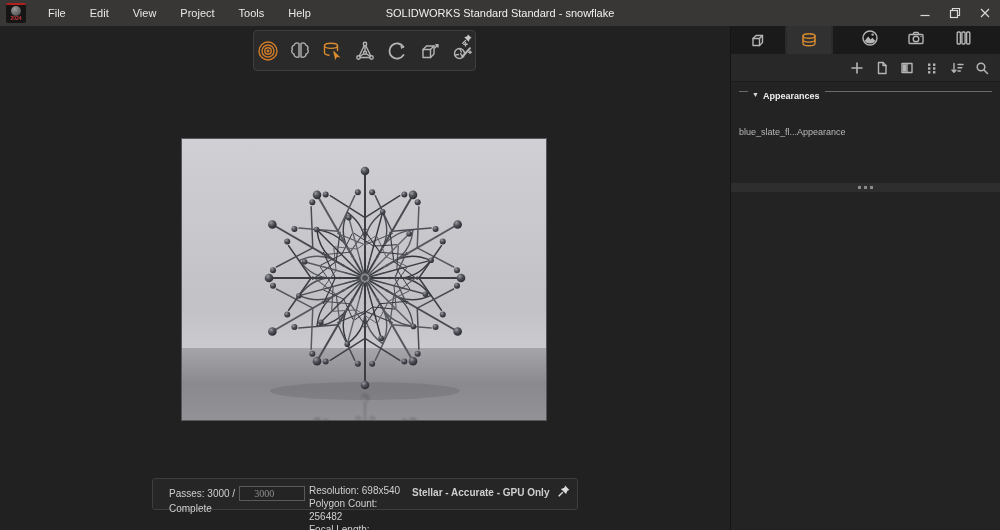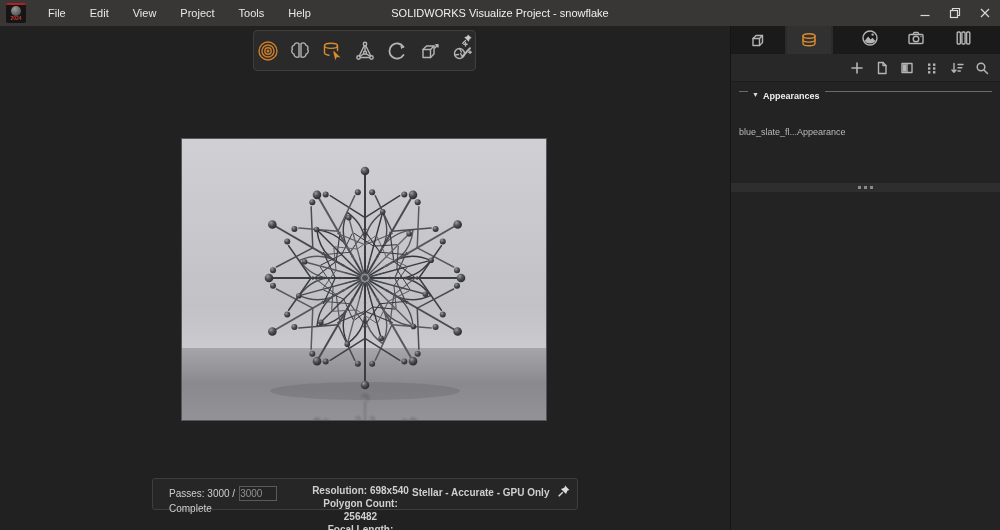--- a/index.html
+++ b/index.html
@@ -32,23 +32,23 @@
            display:flex;align-items:center;justify-content:center;gap:5px;}
   .tool{width:28px;height:28px;display:flex;align-items:center;justify-content:center;}
   .tb-pin{position:absolute;top:1px;right:2px;width:13px;height:13px;}
   
   .statusbox{position:absolute;left:152px;top:452px;width:426px;height:32px;background:#262626;
              border:1px solid #3e3e3e;border-radius:3px;box-sizing:border-box;display:flex;
              font-size:10px;color:#cfcfcf;}
   .st-col1{width:140px;padding:7px 0 0 16px;line-height:15px;}
   .st-col1 .row1{display:flex;align-items:center;gap:4px;}
   .passes-input{width:36px;height:13px;background:#242424;border:1px solid #5a5a5a;
-                color:#909090;font-size:10px;font-family:Liberation Sans, sans-serif;
-                padding:0 0;}
-  .st-col2{flex:1;text-align:center;padding-top:5px;line-height:13px;font-weight:bold;}
+                color:#909090;font-size:10px;font-family:Liberation Serif, serif;
+                padding:0 14px;}
+  .st-col2{flex:1;text-align:left;padding-top:5px;line-height:13px;}
   .st-col3{width:165px;padding-top:7px;line-height:13px;font-weight:bold;}
   .st-pin{position:absolute;top:5px;right:6px;width:15px;height:15px;}
   
   .rpanel{position:absolute;left:730px;top:26px;width:270px;height:504px;background:#232323;
           border-left:1px solid #141414;box-sizing:border-box;display:flex;flex-direction:column;}
   .rp-tabs{height:28px;background:#2b2b2b;display:flex;}
   .rp-tab{display:flex;align-items:center;justify-content:center;}
   .rp-tab.t1{width:54px;background:#1a1a1a;margin-right:2px;}
   .rp-tab.t2{width:44px;background:#313131;}
   .rp-tabstrip{flex:1;background:#1a1a1a;margin-left:2px;display:flex;align-items:center;
@@ -81,21 +81,21 @@
 </head>
 <body>
 
 <div class="app">
 
   <div class="titlebar">
     <div class="appicon">
       <span class="orb"></span>
       <span class="yr">2024</span>
     </div>
-    <div class="win-title">SOLIDWORKS Visualize Project - snowflake</div>
+    <div class="win-title">SOLIDWORKS Standard Standard - snowflake</div>
     <div class="menus">
       <span class="menu-item">File</span>
       <span class="menu-item">Edit</span>
       <span class="menu-item">View</span>
       <span class="menu-item">Project</span>
       <span class="menu-item">Tools</span>
       <span class="menu-item">Help</span>
     </div>
     <div class="win-controls">
       <span class="win-btn">

